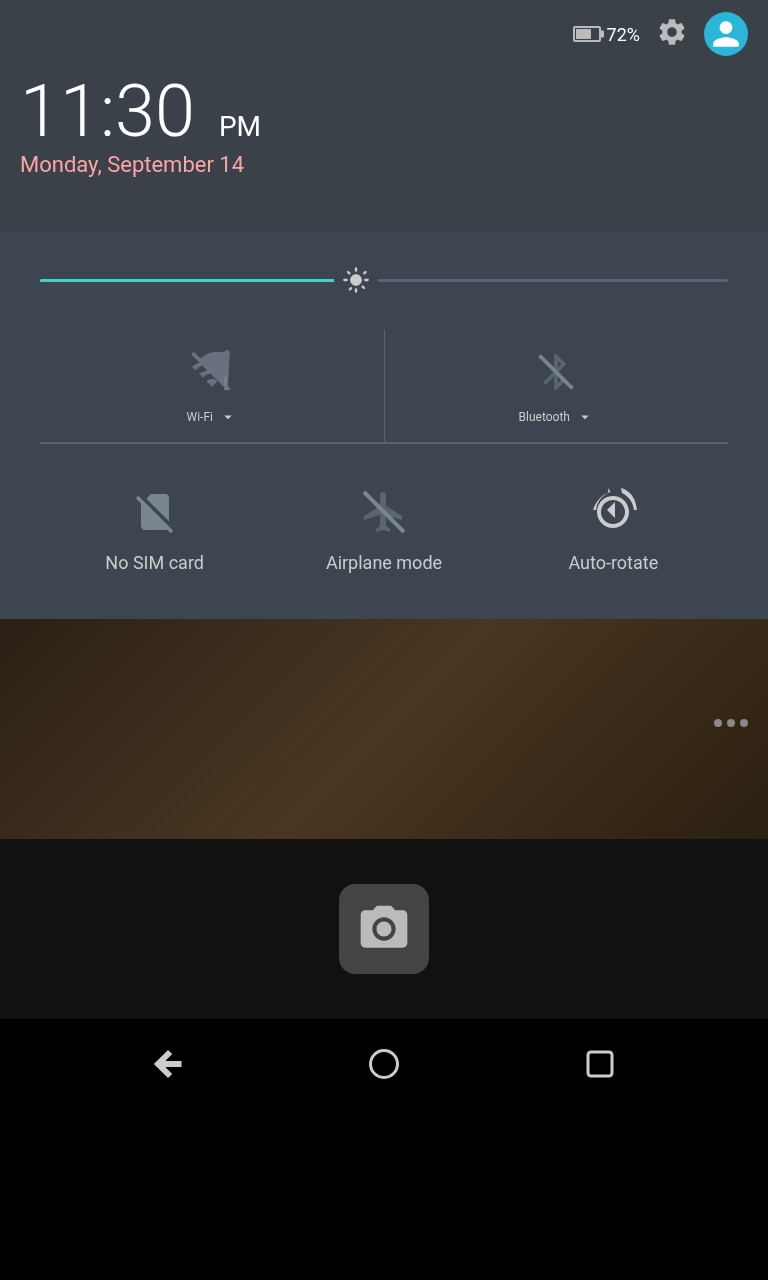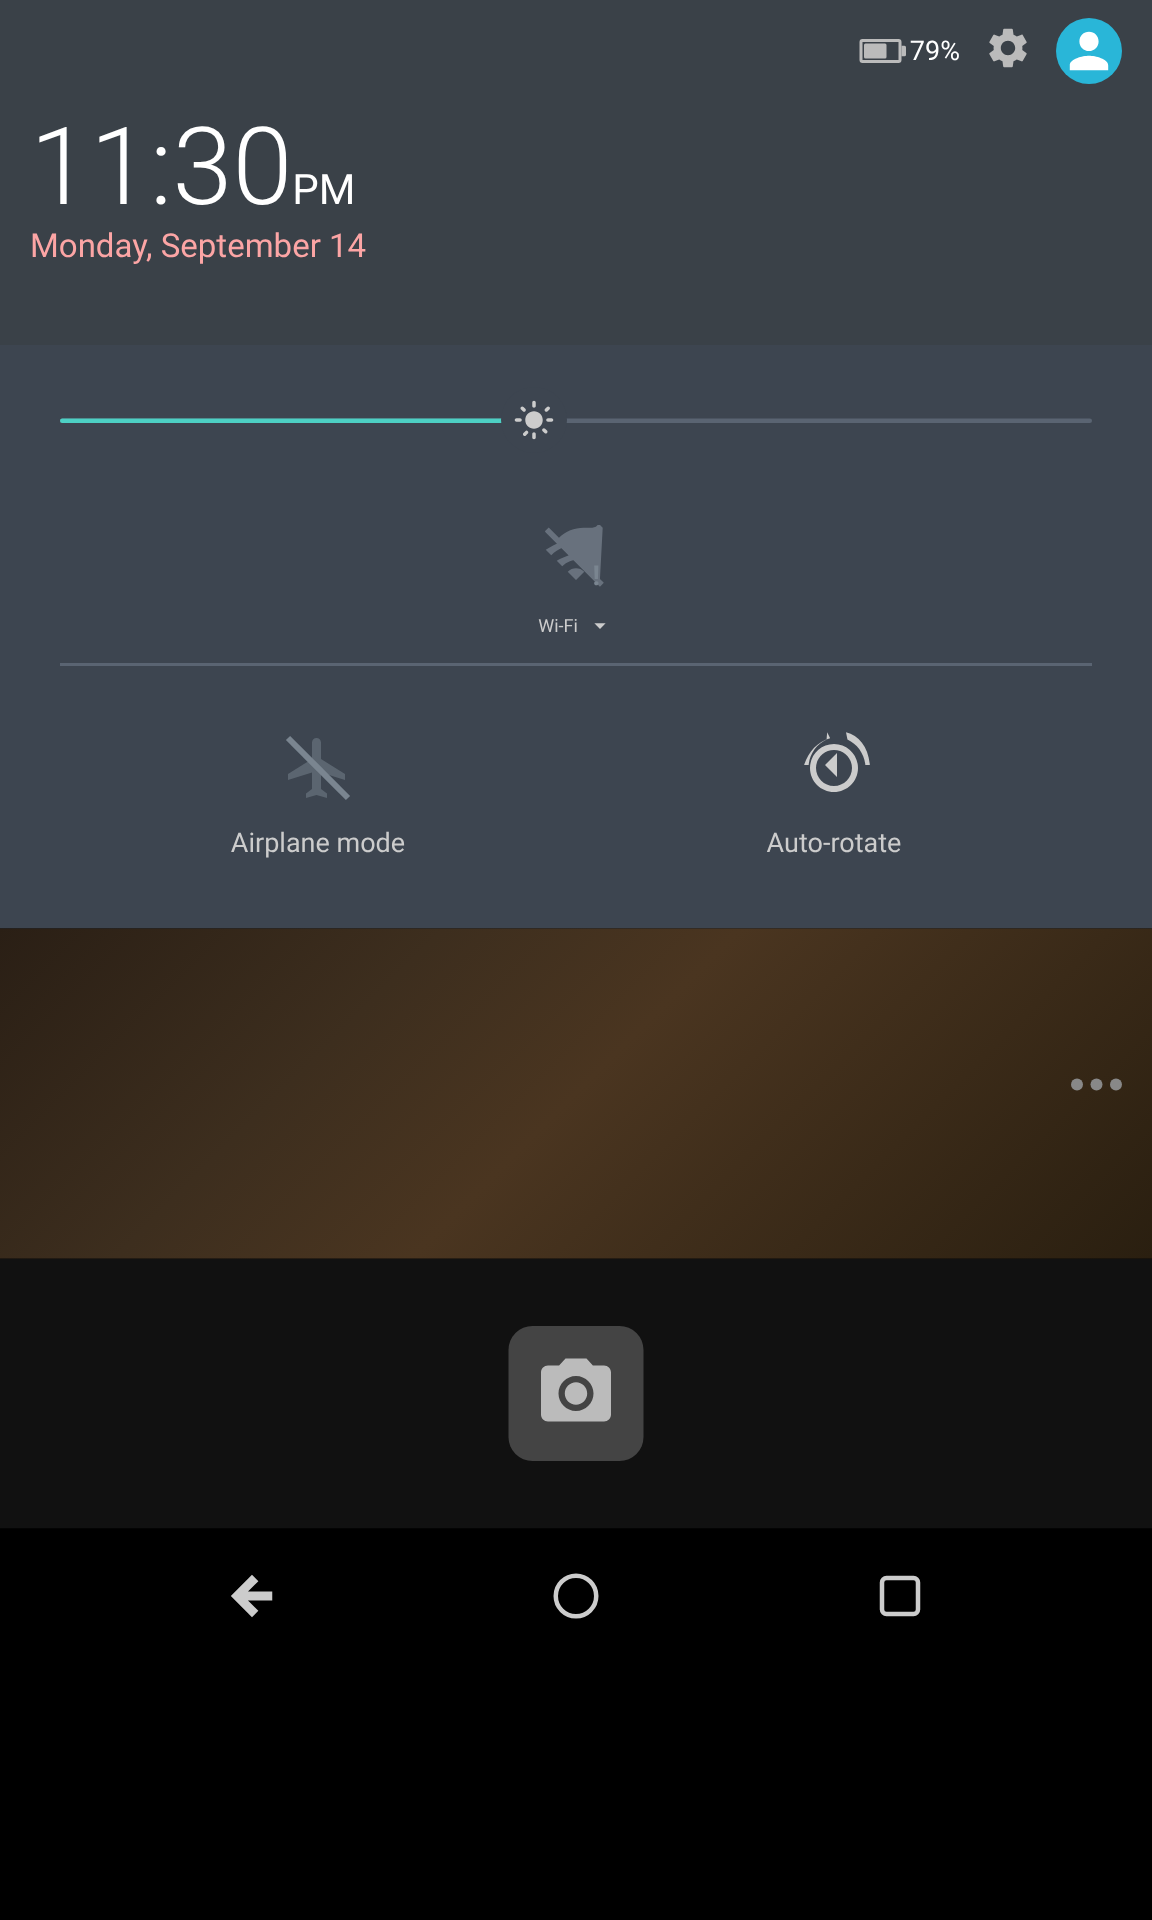--- a/index.html
+++ b/index.html
@@ -85,21 +85,21 @@
       width: 32px;
       height: 32px;
       fill: #fff;
     }
     .time-area {
       margin-top: 10px;
     }
     .time-display {
       display: flex;
       align-items: baseline;
-      gap: 0;
+      gap: 24px;
     }
     .time-main {
       color: #fff;
       font-size: 72px;
       font-weight: 300;
       line-height: 1;
     }
     .time-period {
       color: #fff;
       font-size: 28px;
@@ -320,21 +320,21 @@
   </style>
 </head>
 <body>
 
 <div class="status-bar">
   <div class="status-bar-top">
     <div class="battery-area">
       <div class="battery-icon">
         <div class="battery-fill"></div>
       </div>
-      <span class="battery-percent">79%</span>
+      <span class="battery-percent">72%</span>
     </div>
     <div class="settings-icon-btn">
       <svg viewBox="0 0 24 24">
         <path d="M19.14,12.94c0.04-0.3,0.06-0.61,0.06-0.94c0-0.32-0.02-0.64-0.07-0.94l2.03-1.58c0.18-0.14,0.23-0.41,0.12-0.61 l-1.92-3.32c-0.12-0.22-0.37-0.29-0.59-0.22l-2.39,0.96c-0.5-0.38-1.03-0.7-1.62-0.94L14.4,2.81c-0.04-0.24-0.24-0.41-0.48-0.41 h-3.84c-0.24,0-0.43,0.17-0.47,0.41L9.25,5.35C8.66,5.59,8.12,5.92,7.63,6.29L5.24,5.33c-0.22-0.08-0.47,0-0.59,0.22L2.74,8.87 C2.62,9.08,2.66,9.34,2.86,9.48l2.03,1.58C4.84,11.36,4.8,11.69,4.8,12s0.02,0.64,0.07,0.94l-2.03,1.58 c-0.18,0.14-0.23,0.41-0.12,0.61l1.92,3.32c0.12,0.22,0.37,0.29,0.59,0.22l2.39-0.96c0.5,0.38,1.03,0.7,1.62,0.94l0.36,2.54 c0.05,0.24,0.24,0.41,0.48,0.41h3.84c0.24,0,0.44-0.17,0.47-0.41l0.36-2.54c0.59-0.24,1.13-0.56,1.62-0.94l2.39,0.96 c0.22,0.08,0.47,0,0.59-0.22l1.92-3.32c0.12-0.22,0.07-0.47-0.12-0.61L19.14,12.94z M12,15.6c-1.98,0-3.6-1.62-3.6-3.6 s1.62-3.6,3.6-3.6s3.6,1.62,3.6,3.6S13.98,15.6,12,15.6z"></path>
       </svg>
     </div>
     <div class="avatar">
       <svg viewBox="0 0 24 24">
         <path d="M12 12c2.7 0 4.8-2.1 4.8-4.8S14.7 2.4 12 2.4 7.2 4.5 7.2 7.2 9.3 12 12 12zm0 2.4c-3.2 0-9.6 1.6-9.6 4.8v2.4h19.2v-2.4c0-3.2-6.4-4.8-9.6-4.8z"></path>
       </svg>
@@ -375,24 +375,47 @@
         </svg>
       </div>
       <div class="toggle-label-row">
         <span class="toggle-label">Wi-Fi</span>
         <svg class="chevron-down" viewBox="0 0 24 24">
           <path d="M7 10l5 5 5-5z" fill="#ccc"></path>
         </svg>
       </div>
     </div>
 
+    <div class="toggle-item">
+      <div class="toggle-icon">
+        <svg viewBox="0 0 24 24" style="fill:#7a8590;">
+
+          <path d="M17.71 7.71L12 2h-1v7.59L6.41 5 5 6.41 10.59 12 5 17.59 6.41 19 11 14.41V22h1l5.71-5.71-4.3-4.29 4.3-4.29zM13 5.83l1.88 1.88L13 9.59V5.83zm1.88 10.46L13 18.17v-3.76l1.88 1.88z" opacity="0.5"></path>
+          <line x1="3" y1="3" x2="21" y2="21" stroke="#7a8590" stroke-width="2"></line>
+        </svg>
+      </div>
+      <div class="toggle-label-row">
+        <span class="toggle-label">Bluetooth</span>
+        <svg class="chevron-down" viewBox="0 0 24 24">
+          <path d="M7 10l5 5 5-5z" fill="#ccc"></path>
+        </svg>
+      </div>
+    </div>
   </div>
 
   <div class="actions-row">
 
+    <div class="action-item">
+      <div class="action-icon">
+        <svg viewBox="0 0 24 24" style="fill:#7a8590;">
+          <path d="M18.99 5c0-1.1-.89-2-1.99-2h-7L7.66 5.34 19 16.68 18.99 5zM3.65 3.88L2.38 5.15 5 7.77V19c0 1.1.9 2 2 2h10c.35 0 .67-.1.96-.26l1.88 1.88 1.27-1.27L3.65 3.88z"></path>
+        </svg>
+      </div>
+      <span class="action-label">No SIM card</span>
+    </div>
 
     <div class="action-item">
       <div class="action-icon">
         <svg viewBox="0 0 24 24" style="fill:#7a8590;">
 
           <path d="M21 16v-2l-8-5V3.5c0-.83-.67-1.5-1.5-1.5S10 2.67 10 3.5V9l-8 5v2l8-2.5V19l-2 1.5V22l3.5-1 3.5 1v-1.5L13 19v-5.5l8 2.5z" opacity="0.5"></path>
           <line x1="2" y1="2" x2="22" y2="22" stroke="#7a8590" stroke-width="2"></line>
         </svg>
       </div>
       <span class="action-label">Airplane mode</span>

